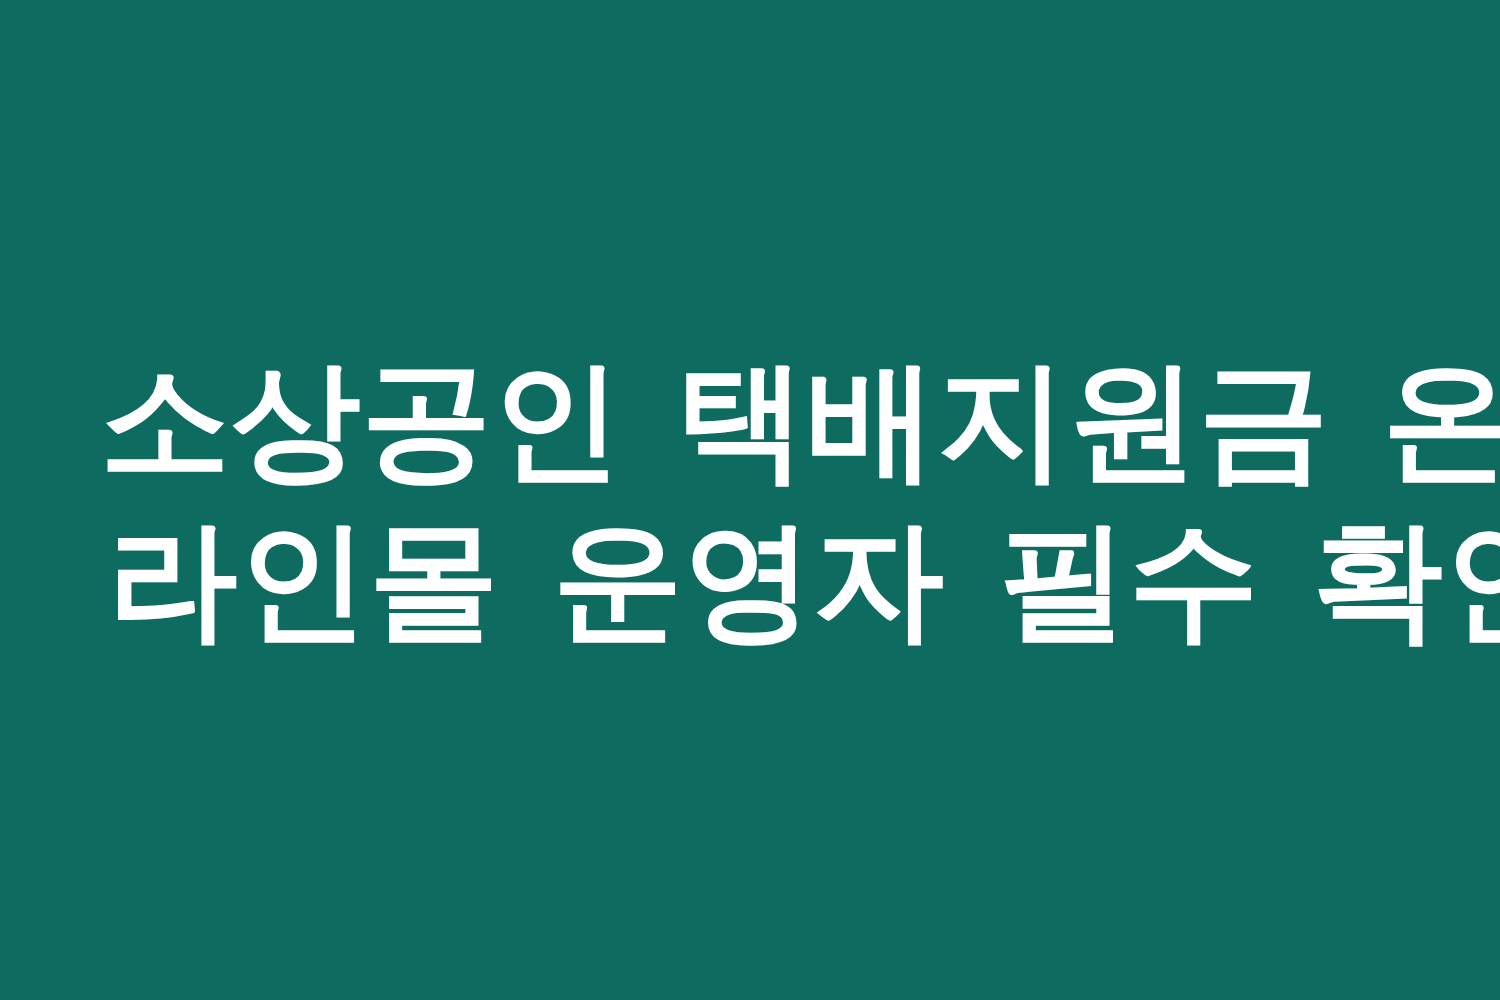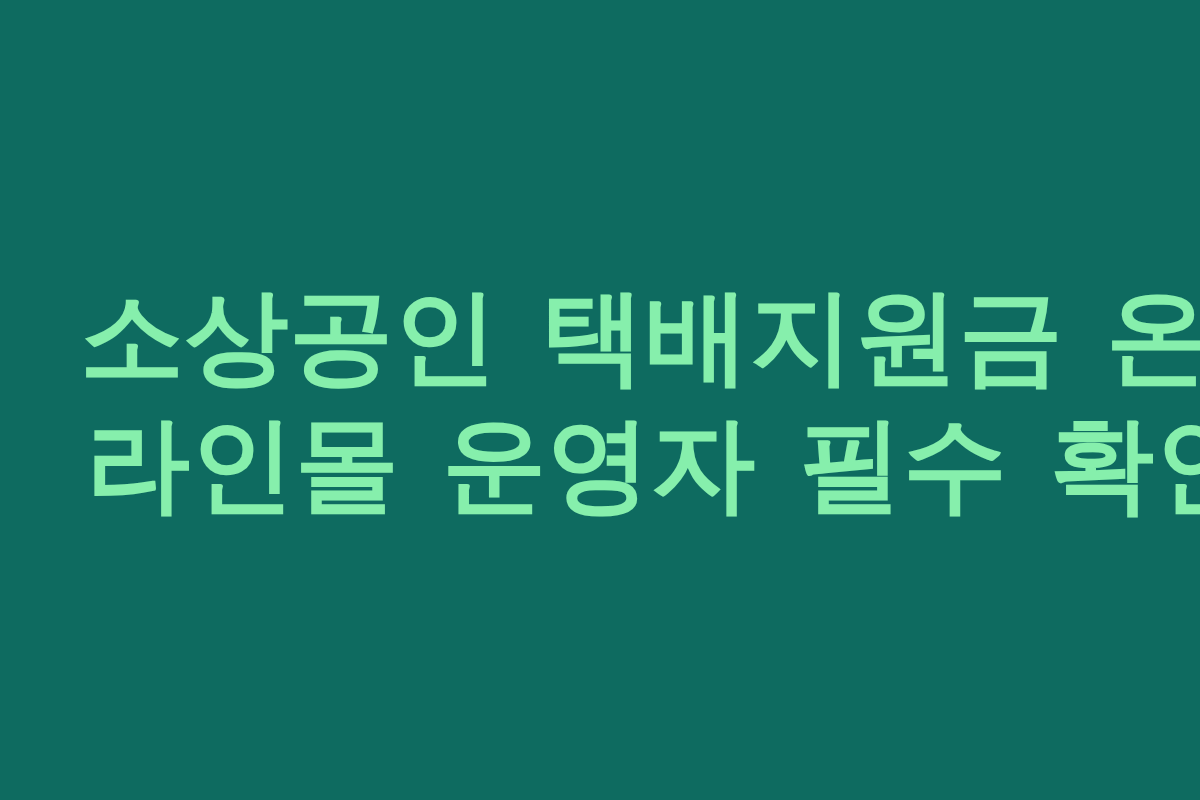--- a/index.html
+++ b/index.html
@@ -50,18 +50,18 @@
 
   
   .headline-line.line-1 { margin-left: 0px; }
   .headline-line.line-2 { margin-left: 6px; }
 </style>
 </head>
 <body>
 
 <div id="banner" style="background-color: rgb(14, 107, 96);">
 
-  <h1 id="headline" style="color: #86efac;">
+  <h1 id="headline" style="color: #ffffff;">
     <span class="headline-line line-1">소상공인 택배지원금 온</span>
     <span class="headline-line line-2">라인몰 운영자 필수 확인</span>
   </h1>
 
 </div>
 
 </body></html>

